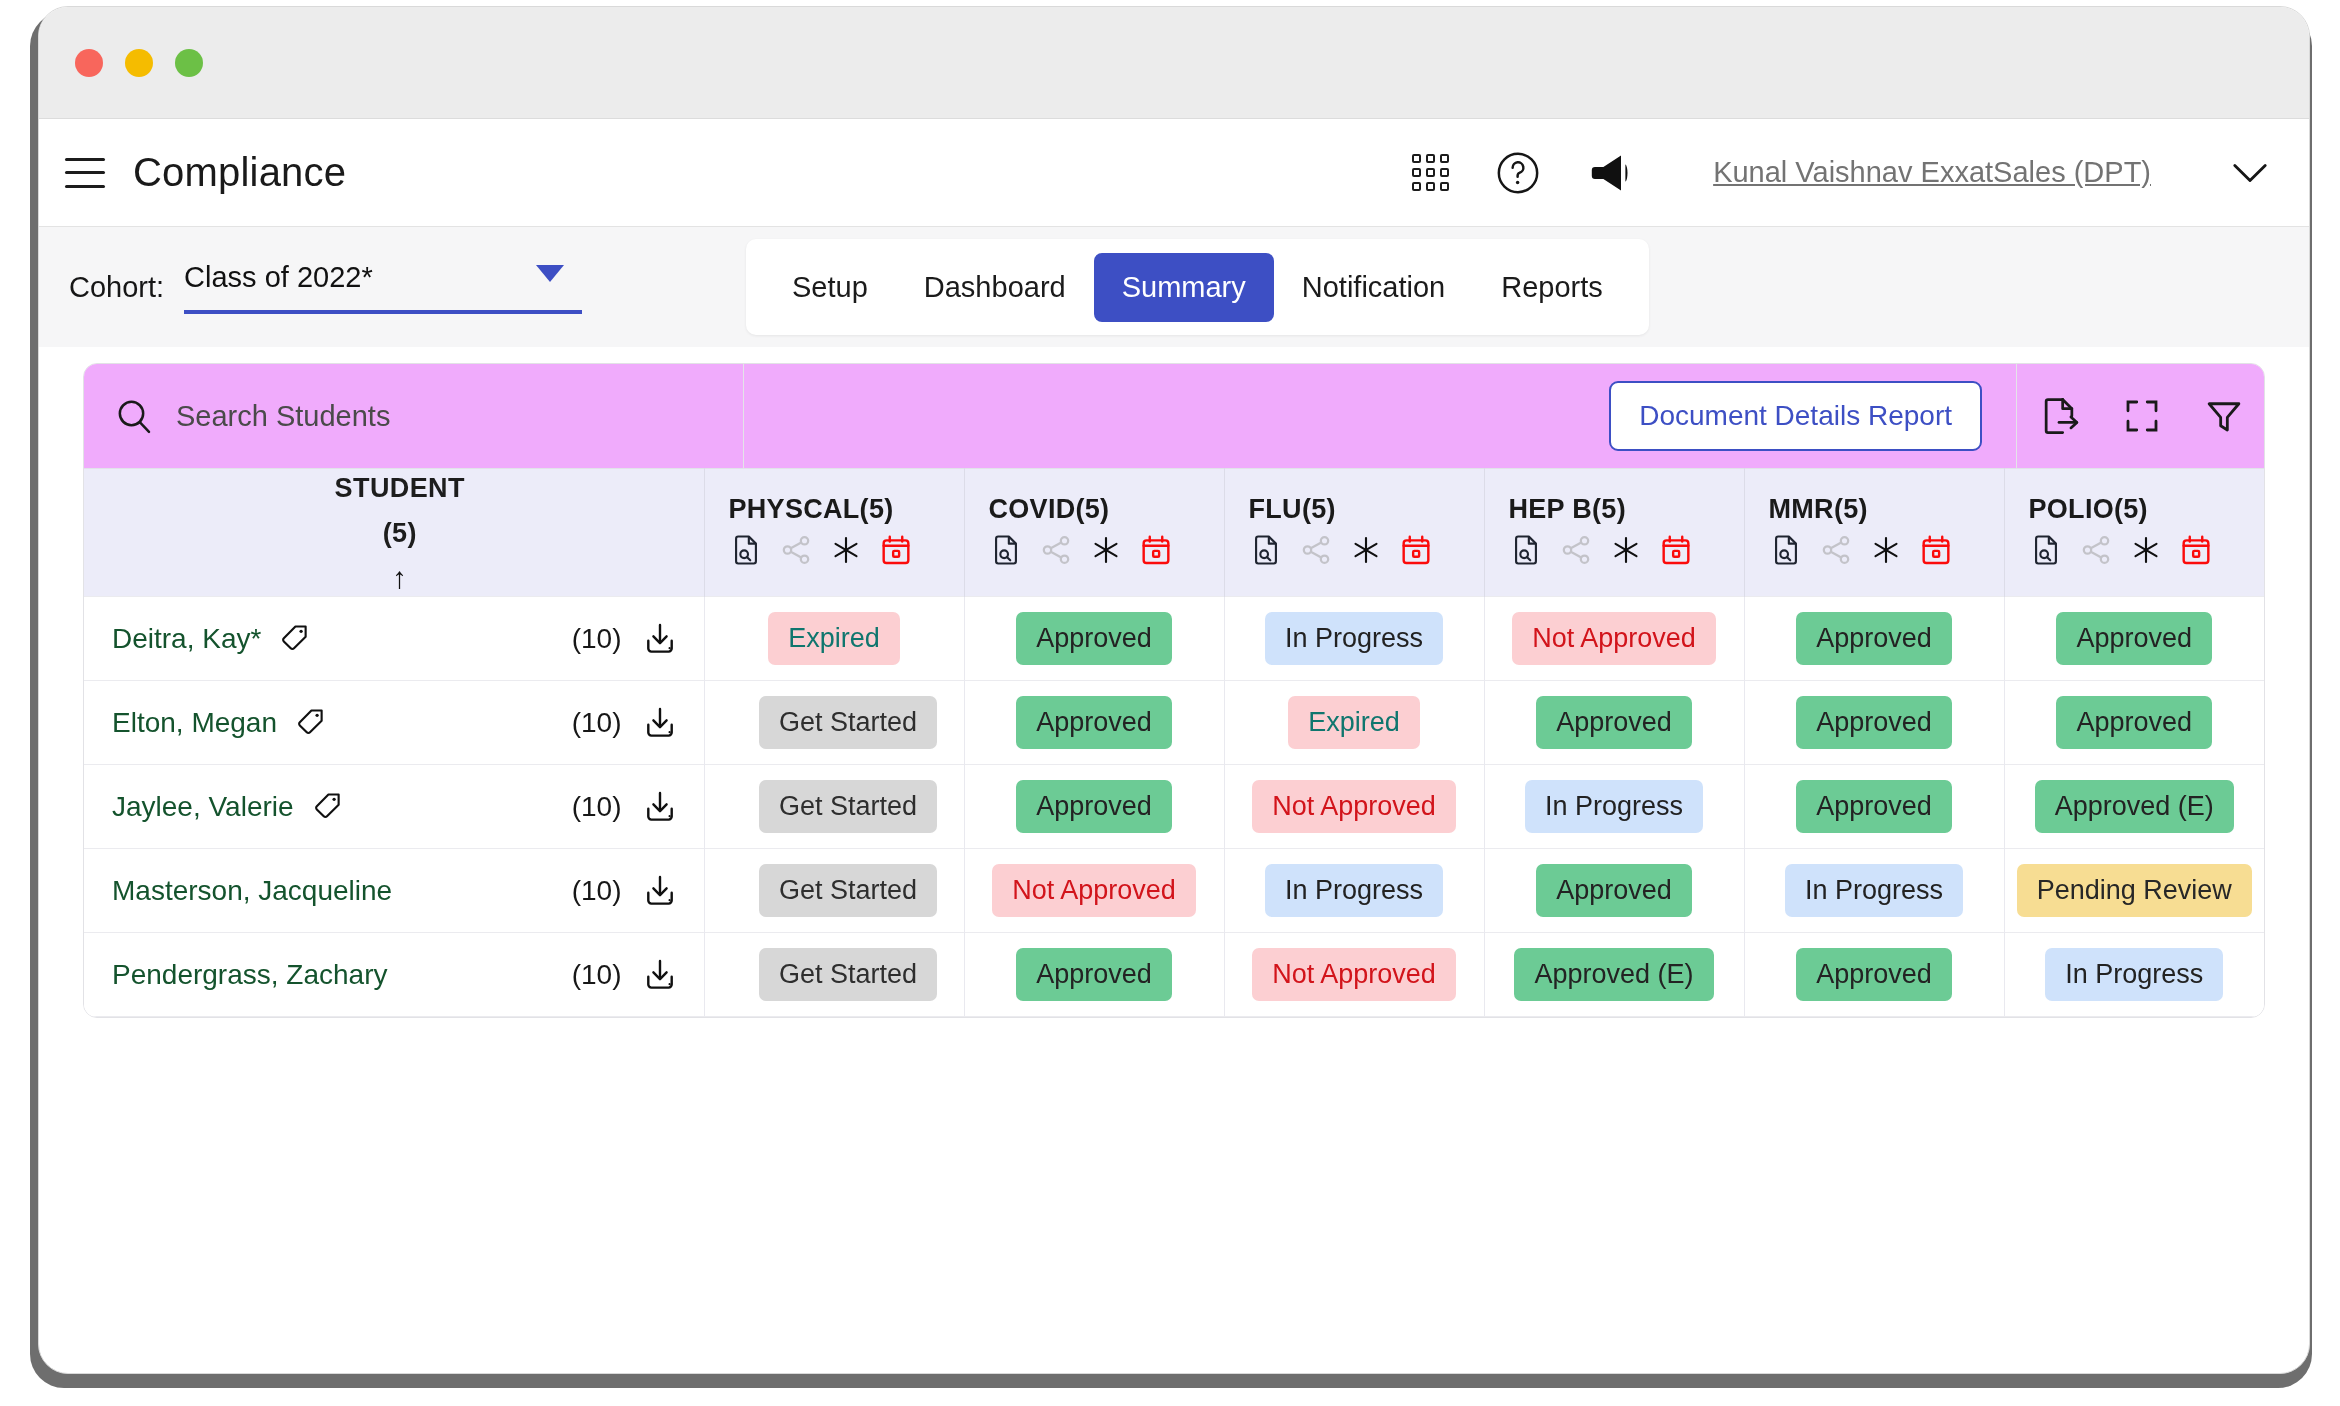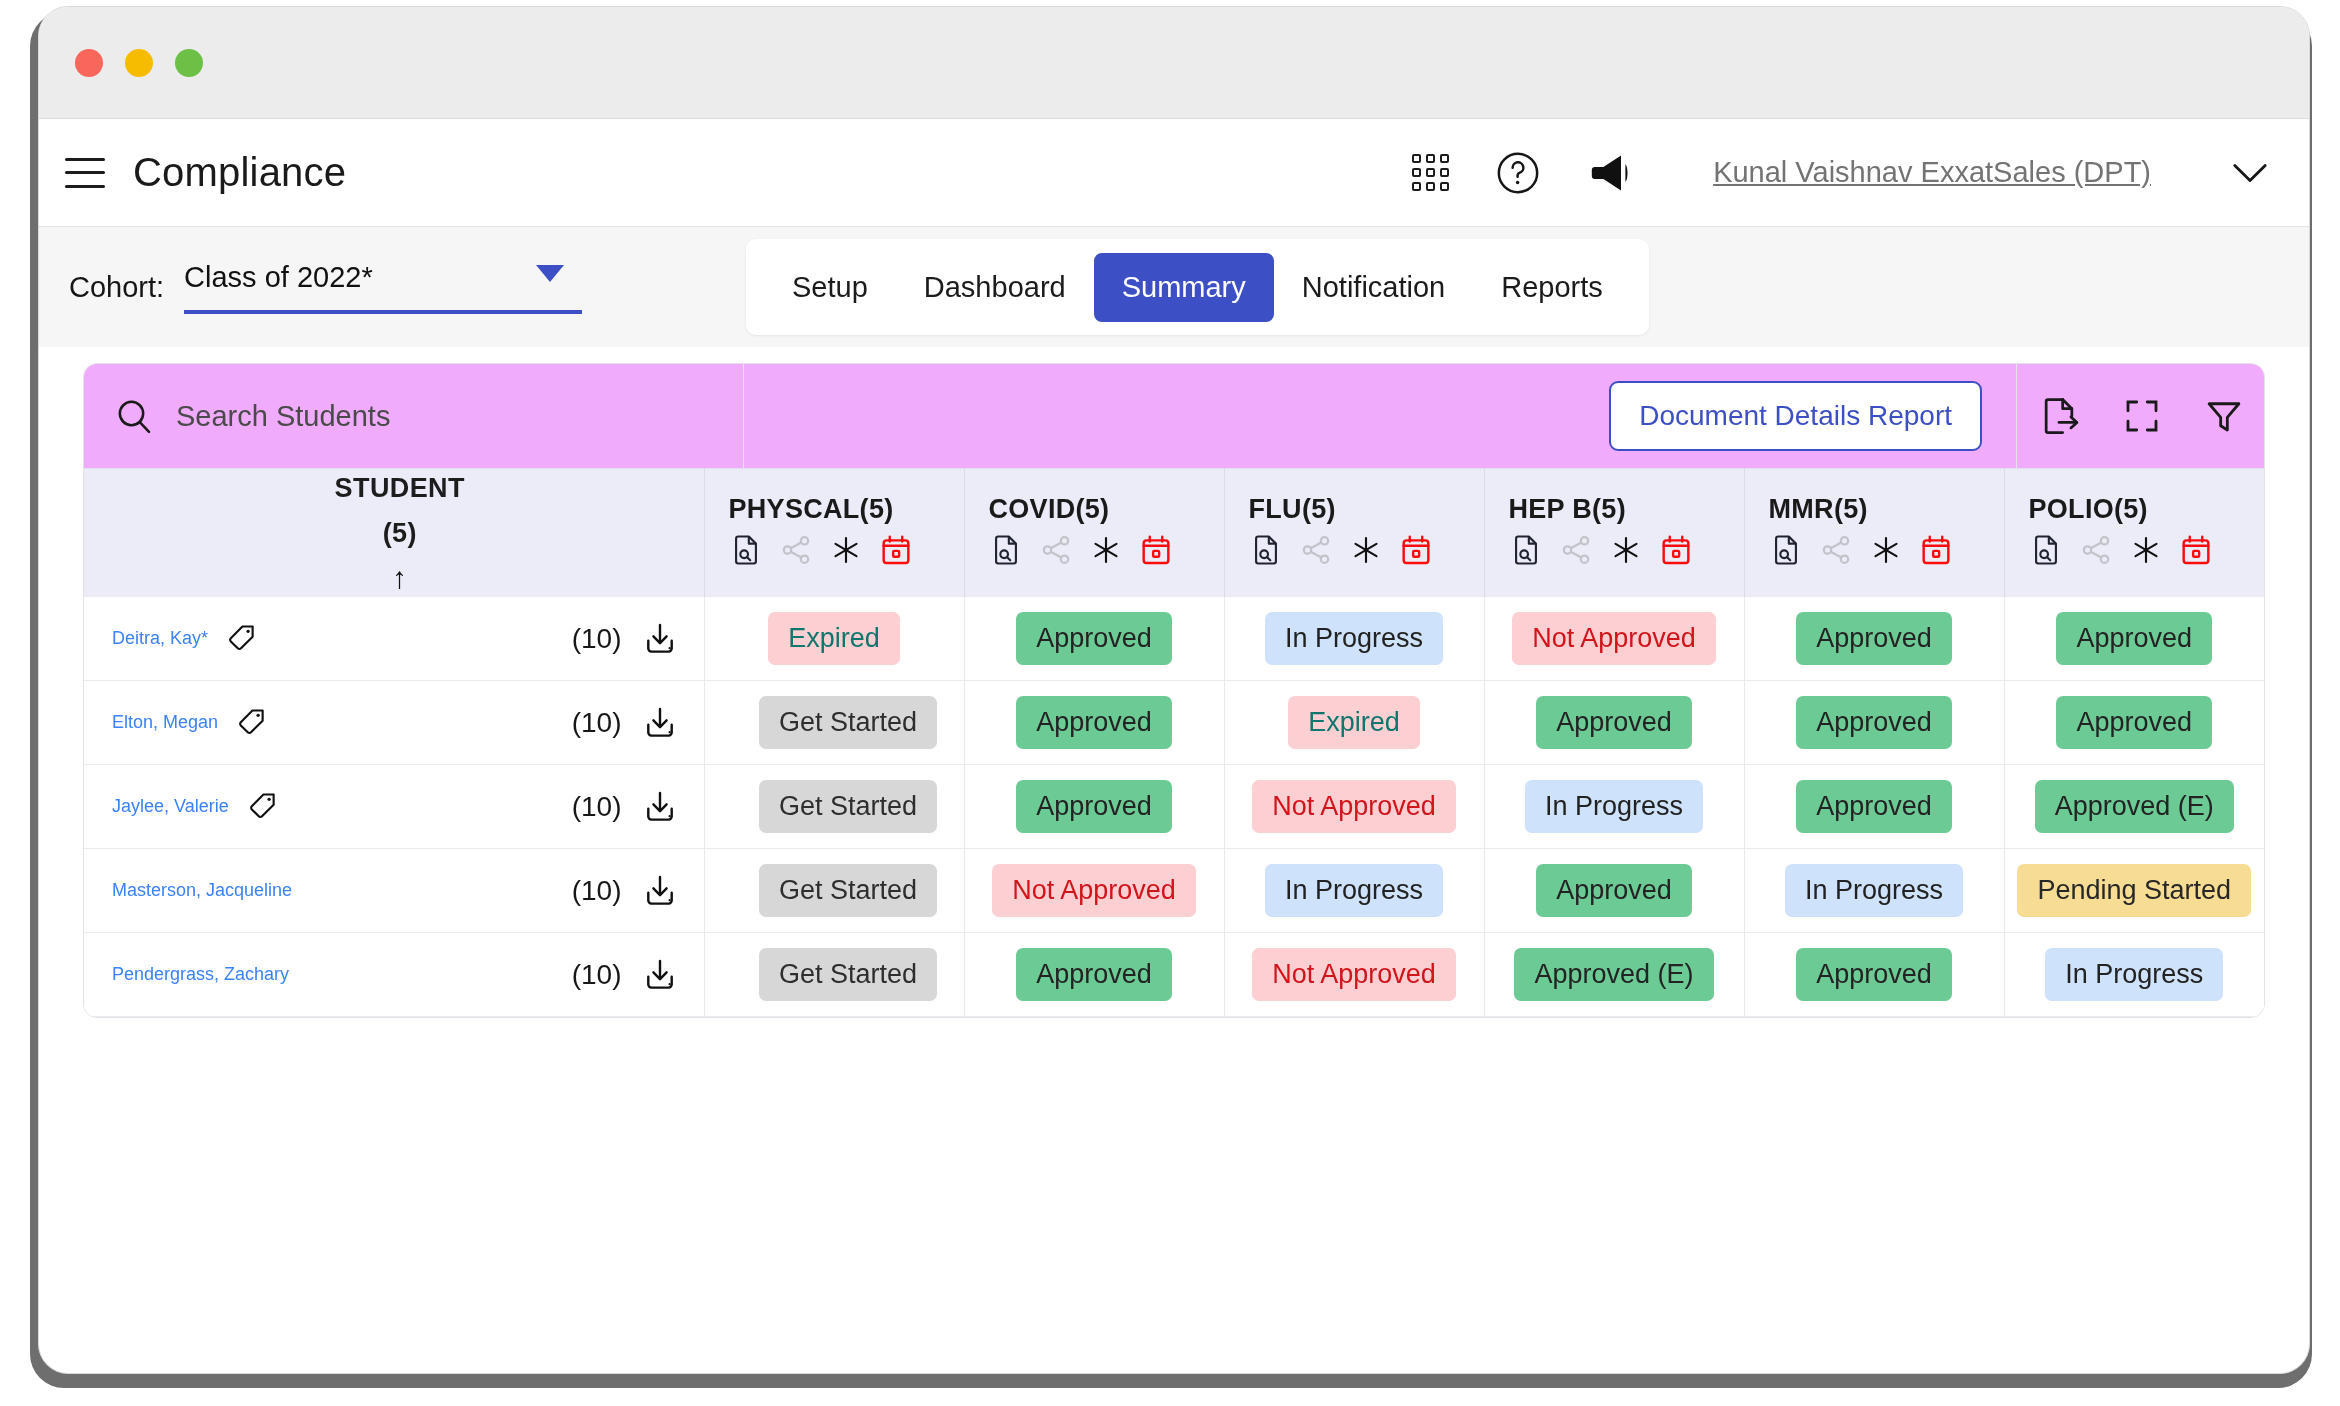--- a/index.html
+++ b/index.html
@@ -175,21 +175,21 @@
     border-top: 1px solid #ebebef;
     border-right: 1px solid #e9e9ef;
     text-align: center;
     vertical-align: middle;
     background: #fff;
   }
   tbody td:last-child { border-right: none; }
   tbody tr:last-child td { border-bottom: 1px solid #ebebef; }
   td.student-cell { text-align: left; padding: 0 26px 0 28px; }
   .student-row-inner { display: flex; align-items: center; }
-  .student-name { font-size: 18px; color: #3b82f6; cursor: pointer; white-space: nowrap; }
+  .student-name { font-size: 28px; color: #14532d; cursor: pointer; white-space: nowrap; }
   .tag-icon { margin-left: 18px; display: inline-flex; }
   .student-spacer { flex: 1; }
   .doc-count { font-size: 28px; color: #171717; margin-right: 20px; }
   .dl-icon { display: inline-flex; cursor: pointer; }
 
   .badge {
     display: inline-block;
     font-size: 27px;
     padding: 11px 20px;
     border-radius: 7px;
@@ -632,21 +632,21 @@
                       <circle cx="18.4" cy="18.1" r=".75" fill="#101010" stroke="none"></circle>
                     </svg>
                   </span>
                 </div>
               </td>
               <td><span class="badge get-started">Get Started</span></td>
               <td><span class="badge not-approved">Not Approved</span></td>
               <td><span class="badge in-progress">In Progress</span></td>
               <td><span class="badge approved">Approved</span></td>
               <td><span class="badge in-progress">In Progress</span></td>
-              <td><span class="badge pending">Pending Started</span></td>
+              <td><span class="badge pending">Pending Review</span></td>
             </tr>
             <tr>
               <td class="student-cell">
                 <div class="student-row-inner">
                   <span class="student-name">Pendergrass, Zachary</span>
                   <span class="student-spacer"></span>
                   <span class="doc-count">(10)</span>
                   <span class="dl-icon">
                     <svg width="36" height="36" viewBox="0 0 24 24" fill="none" stroke="#101010" stroke-width="1.6" stroke-linecap="round" stroke-linejoin="round">
                       <line x1="12" y1="2.6" x2="12" y2="14.4"></line>

